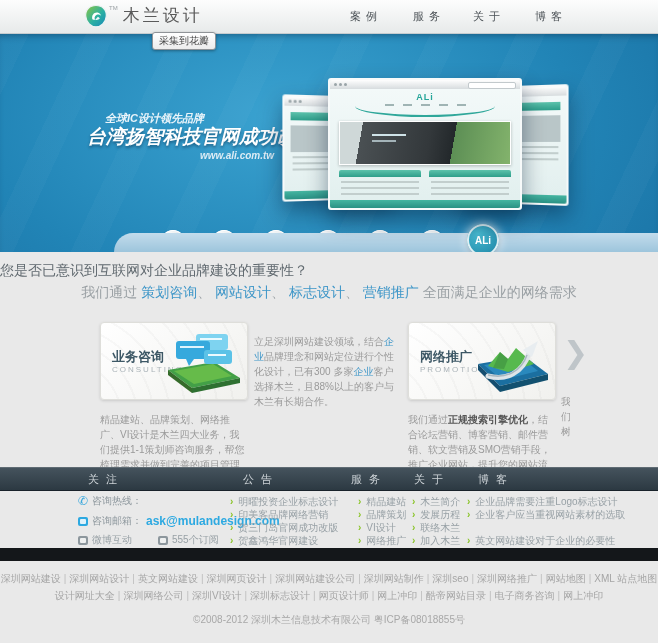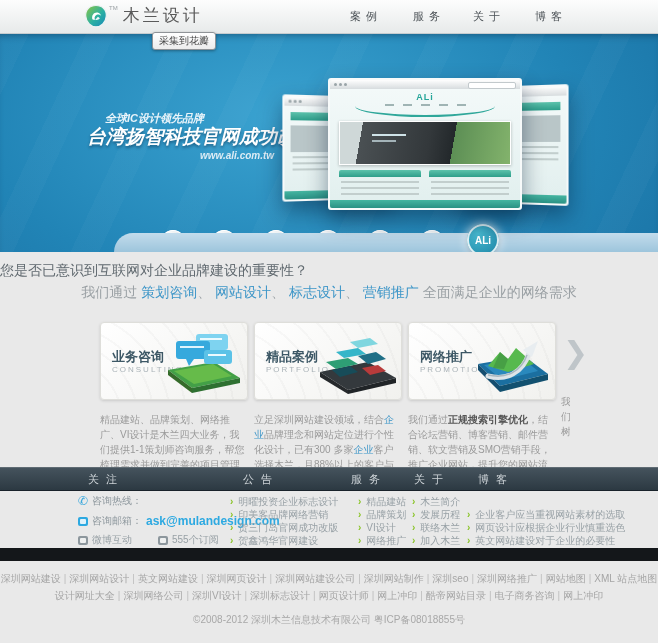--- a/index.html
+++ b/index.html
@@ -256,37 +256,20 @@
         <rect x="56" y="26" width="18" height="2" fill="#eafaff"></rect>
       </svg>
     </span>
   </div>
   <div class="card-desc">
     <span>精品建站、品牌策划、网络推广、VI设计是木兰四大业务，我们提供1-1策划师咨询服务，帮您梳理需求并做到完善的项目管理实现整体解决方案。</span>
   </div>
 </div>
 
 <div class="card" style="left:254px">
-  <div class="card-box">
-    <div class="card-title">精品案例</div>
-    <div class="card-en">PORTFOLIO</div>
-    <span class="card-art">
-      <svg width="92" height="66" viewBox="0 0 92 66">
-        <polygon points="14,44 62,34 90,50 42,62" fill="#34393d"></polygon>
-        <polygon points="42,62 90,50 90,55 42,66" fill="#202427"></polygon>
-        <polygon points="14,44 14,49 42,66 42,62" fill="#26292c"></polygon>
-        <polygon points="44,14 64,10 72,16 52,20" fill="#7fd6df"></polygon>
-        <polygon points="30,24 52,20 60,26 38,30" fill="#35b6c9"></polygon>
-        <polygon points="20,34 42,30 52,36 30,41" fill="#2e9e75"></polygon>
-        <polygon points="52,28 70,24 80,31 62,36" fill="#1f6f86"></polygon>
-        <polygon points="26,42 44,38 52,44 34,49" fill="#174c59"></polygon>
-        <polygon points="56,40 72,37 80,43 64,47" fill="#b83b3b"></polygon>
-      </svg>
-    </span>
-  </div>
   <div class="card-desc">
     <span>立足深圳网站建设领域，结合</span><a class="lk">企业</a><span>品牌理念和网站定位进行个性化设计，已有300 多家</span><a class="lk">企业</a><span>客户选择木兰，且88%以上的客户与木兰有长期合作。</span>
   </div>
 </div>
 
 <div class="card" style="left:408px">
   <div class="card-box">
     <div class="card-title">网络推广</div>
     <div class="card-en">PROMOTION</div>
     <span class="card-art">
@@ -350,22 +333,22 @@
   <div class="fitem" style="left:358px;top:28px"><span class="arr">›</span><span>精品建站</span></div>
   <div class="fitem" style="left:358px;top:41px"><span class="arr">›</span><span>品牌策划</span></div>
   <div class="fitem" style="left:358px;top:54px"><span class="arr">›</span><span>VI设计</span></div>
   <div class="fitem" style="left:358px;top:67px"><span class="arr">›</span><span>网络推广</span></div>
 
   <div class="fitem" style="left:412px;top:28px"><span class="arr">›</span><span>木兰简介</span></div>
   <div class="fitem" style="left:412px;top:41px"><span class="arr">›</span><span>发展历程</span></div>
   <div class="fitem" style="left:412px;top:54px"><span class="arr">›</span><span>联络木兰</span></div>
   <div class="fitem" style="left:412px;top:67px"><span class="arr">›</span><span>加入木兰</span></div>
 
+  <div class="fitem" style="left:467px;top:28px"><span class="arr">›</span><span>企业品牌需要注重Logo标志设计</span></div>
   <div class="fitem" style="left:467px;top:41px"><span class="arr">›</span><span>企业客户应当重视网站素材的选取</span></div>
-  <div class="fitem" style="left:467px;top:54px"><span class="arr">›</span><span>网页设计应根据企业行业慎重选色</span></div>
   <div class="fitem" style="left:467px;top:67px"><span class="arr">›</span><span>英文网站建设对于企业的必要性</span></div>
 </div>
 <div class="fblack"></div>
 
 <div class="blinks row1">
   <a>深圳网站建设</a><span class="sep">|</span><a>深圳网站设计</a><span class="sep">|</span><a>英文网站建设</a><span class="sep">|</span><a>深圳网页设计</a><span class="sep">|</span><a>深圳网站建设公司</a><span class="sep">|</span><a>深圳网站制作</a><span class="sep">|</span><a>深圳seo</a><span class="sep">|</span><a>深圳网络推广</a><span class="sep">|</span><a>网站地图</a><span class="sep">|</span><a>XML 站点地图</a>
 </div>
 <div class="blinks row2">
   <a>设计网址大全</a><span class="sep">|</span><a>深圳网络公司</a><span class="sep">|</span><a>深圳VI设计</a><span class="sep">|</span><a>深圳标志设计</a><span class="sep">|</span><a>网页设计师</a><span class="sep">|</span><a>网上冲印</a><span class="sep">|</span><a>酷帝网站目录</a><span class="sep">|</span><a>电子商务咨询</a><span class="sep">|</span><a>网上冲印</a>
 </div>

